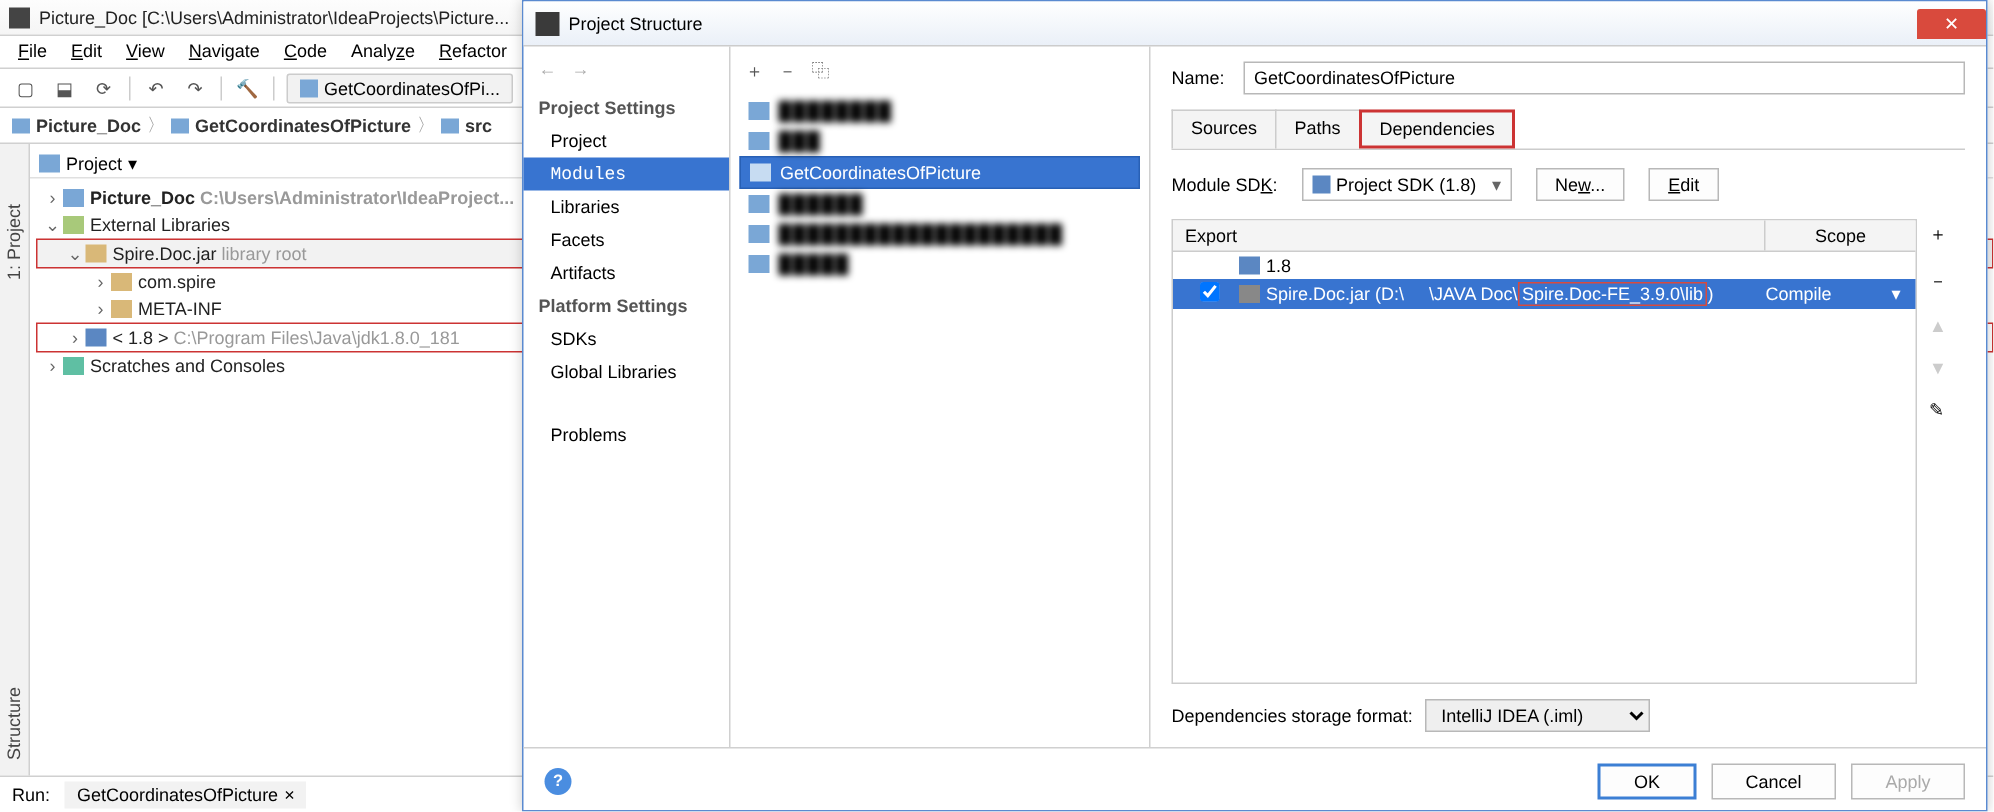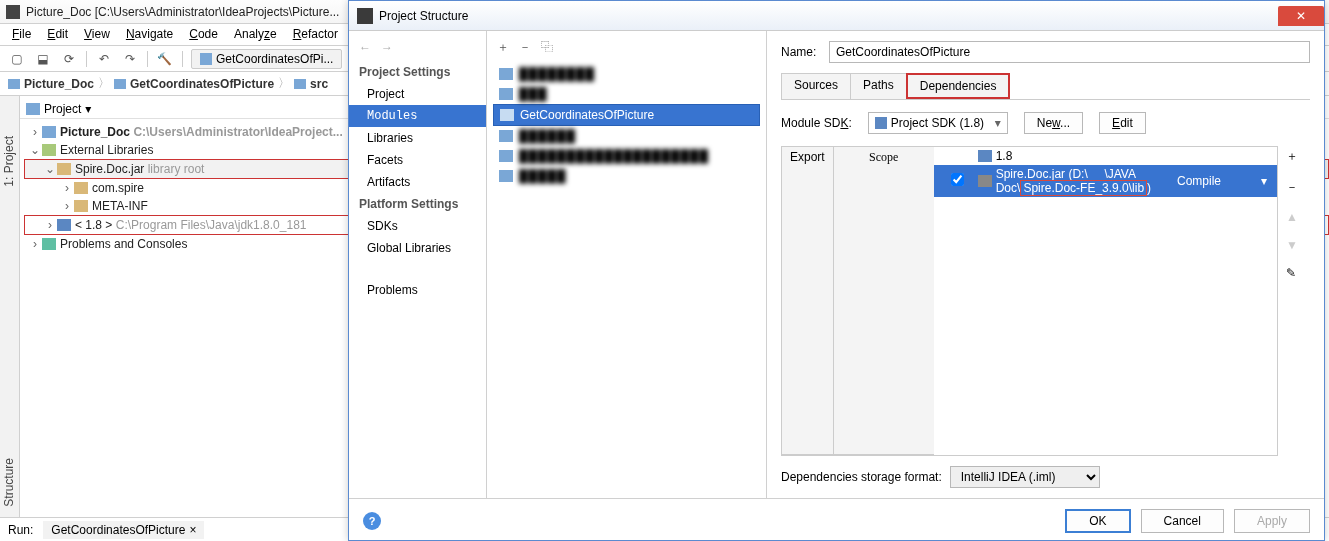--- a/index.html
+++ b/index.html
@@ -97,24 +97,24 @@
 .dlg-right .tab-row .dtab { padding: 4px 12px; border: 1px solid #ccc; border-bottom: none; background: #f4f4f4; margin-right: -1px; cursor: default; }
 .dlg-right .tab-row .dtab.boxed { border: 2px solid #c33; }
 
 .dlg-right .sdk-row { display: flex; align-items: center; margin: 12px 0; gap: 16px; }
 .dlg-right .sdk-row .sdk-select { display:flex; align-items:center; gap:4px; border: 1px solid #b8b8b8; padding: 2px 6px; width: 140px; height: 22px;}
 .dlg-right .sdk-row .sdk-select .icon { width: 12px; height: 12px; background: #5b87c2; }
 .dlg-right .sdk-row .sdk-select .arrow { margin-left: auto; color: #666; }
 .dlg-right .btn { border: 1px solid #b8b8b8; background: #fdfdfd; padding: 2px 12px; height: 22px; cursor: default; }
 .dlg-right .btn span.ul { text-decoration: underline; }
 
-.dlg-right .dep-table { flex: 1; border: 1px solid #ccc; display: flex; flex-direction: row; position: relative; justify-content: space-between; }
+.dlg-right .dep-table { flex: 1; border: 1px solid #ccc; display: flex; flex-direction: column; position: relative; justify-content: space-between; }
 .dep-table .dep-header { display: flex; background: #f4f4f4; border-bottom: 1px solid #ccc; }
 .dep-table .dep-header .col1 { flex: 1; padding: 3px 8px; border-right: 1px solid #ccc; }
-.dep-table .dep-header .col2 { width: 100px; padding: 3px 8px; text-align: center; font-family: Liberation Serif, serif; }
+.dep-table .dep-header .col2 { width: 100px; padding: 3px 8px; text-align: center; }
 .dep-table .dep-body { flex: 1; }
 .dep-table .dep-row { display: flex; align-items: center; padding: 2px 4px; }
 .dep-table .dep-row .cb { width: 40px; text-align:center;}
 .dep-table .dep-row .icon { width: 14px; height: 12px; margin-right: 4px; }
 .dep-table .dep-row .icon.jdk { background: #5b87c2; }
 .dep-table .dep-row .icon.mod { background: #5b87c2; }
 .dep-table .dep-row .icon.jar { background: #888; }
 .dep-table .dep-row .rtext { flex: 1; }
 .dep-table .dep-row .scope { width: 100px; text-align: left; padding-left: 4px; display:flex; align-items:center; justify-content:space-between; padding-right:6px;}
 .dep-table .dep-row.sel { background: #3874d0; color: #fff; }
@@ -230,21 +230,21 @@
           <span class="text">META-INF</span>
         </div>
         <div class="node indent1 boxed">
           <span class="exp">›</span>
           <div class="icon jdk"></div>
           <span class="text"><span>&lt; 1.8 &gt;</span> <span class="gray">C:\Program Files\Java\jdk1.8.0_181</span></span>
         </div>
         <div class="node">
           <span class="exp">›</span>
           <div class="icon scratch"></div>
-          <span class="text">Problems and Consoles</span>
+          <span class="text">Scratches and Consoles</span>
         </div>
       </div>
     </div>
   </div>
 
   <div class="run-bar">
     <span>Run:</span>
     <div class="run-tab">
       <span>GetCoordinatesOfPicture</span>
       <span>×</span>

